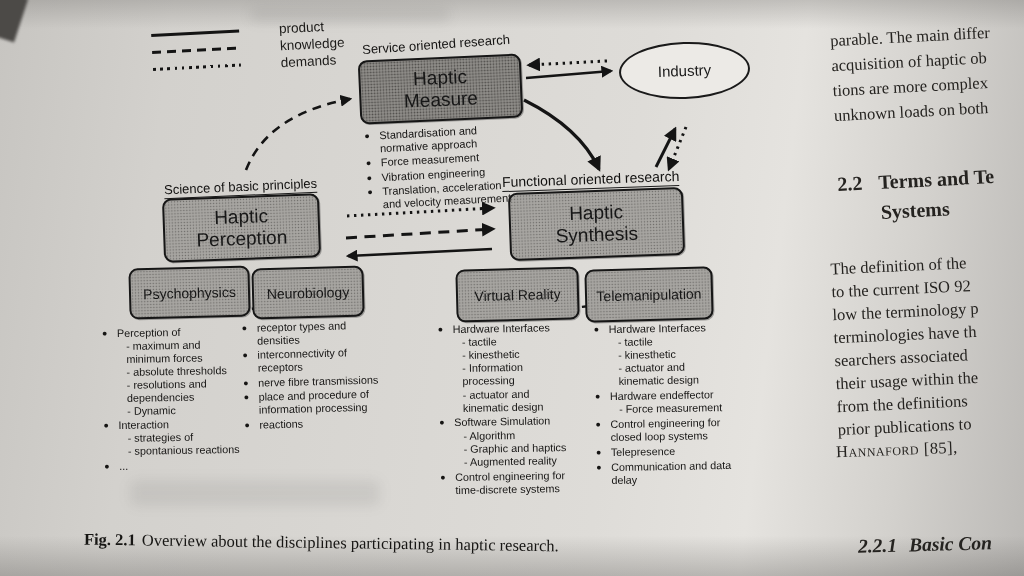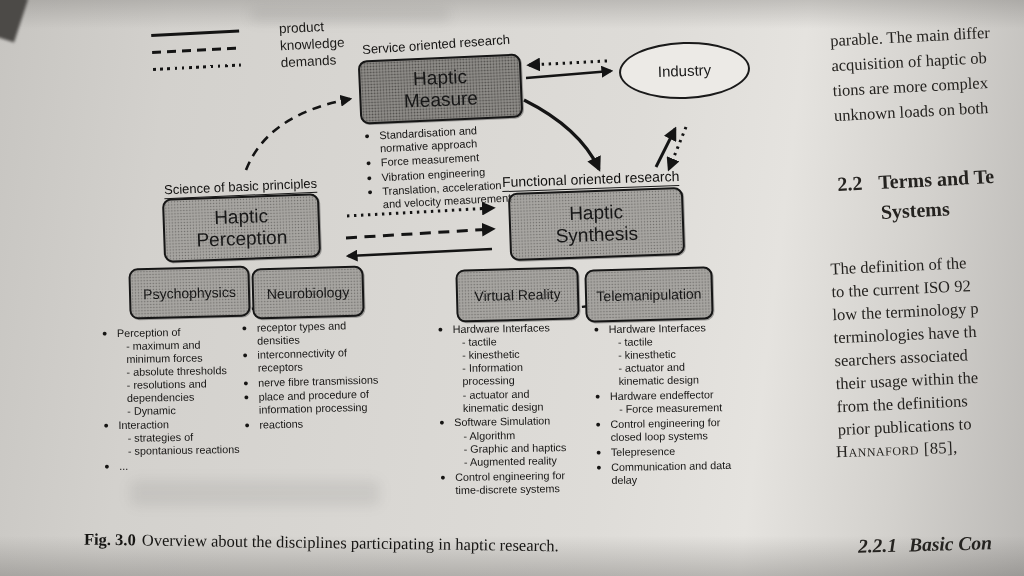--- a/index.html
+++ b/index.html
@@ -216,21 +216,21 @@
         <div class="li sub">- Force measurement</div>
         <div class="li top"><span class="blt">●</span>Control engineering for</div>
         <div class="li cont">closed loop systems</div>
         <div class="li top"><span class="blt">●</span>Telepresence</div>
         <div class="li top"><span class="blt">●</span>Communication and data</div>
         <div class="li cont">delay</div>
       </div>
   </div>
 
   <div class="caption">
-    <span class="cb">Fig. 3.0</span><span>Overview about the disciplines participating in haptic research.</span>
+    <span class="cb">Fig. 2.1</span><span>Overview about the disciplines participating in haptic research.</span>
   </div>
 
   <div class="rcol">
     <div class="p1">
         <div class="pline">parable. The main differ</div>
         <div class="pline">acquisition of haptic ob</div>
         <div class="pline">tions are more complex</div>
         <div class="pline">unknown loads on both</div>
       </div>
     <div class="rhead">

